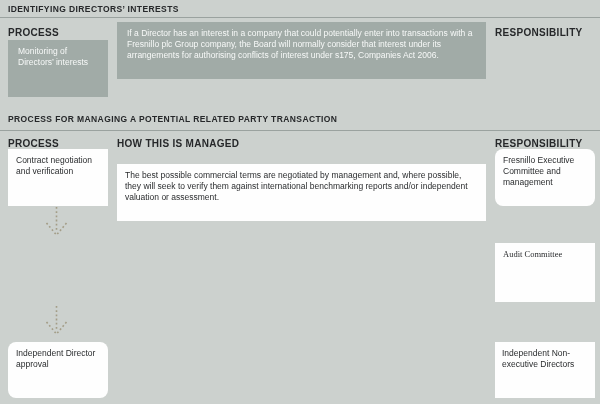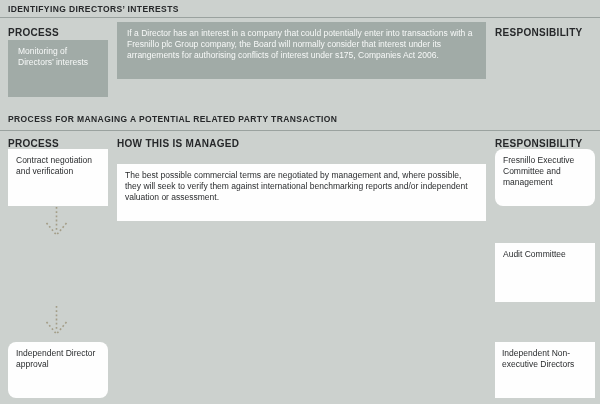--- a/index.html
+++ b/index.html
@@ -101,21 +101,21 @@
   <div class="cell light c2" style="top:131px; height:57px;margin-top:33px;">The best possible commercial terms are negotiated by management and, where possible, they will seek to verify them against international benchmarking reports and/or independent valuation or assessment.</div>
   <div class="cell light c3" style="top:149px; height:57px;border-radius:8px;">Fresnillo Executive Committee and management</div>
 
   <div class="arrow" style="top:206px;">
     <svg width="27" height="31" viewBox="0 0 27 31">
       <line x1="13.5" y1="1" x2="13.5" y2="24"></line>
       <polyline points="3.5,17 13.5,29 23.5,17"></polyline>
     </svg>
   </div>
 
-  <div class="cell light c3" style="top:243px; height:59px;">Audit Committee</div>
+  <div class="cell light c3" style="top:243px; height:59px;font-family:Liberation Serif, serif;">Audit Committee</div>
 
   <div class="arrow" style="top:305px;">
     <svg width="27" height="31" viewBox="0 0 27 31">
       <line x1="13.5" y1="1" x2="13.5" y2="24"></line>
       <polyline points="3.5,17 13.5,29 23.5,17"></polyline>
     </svg>
   </div>
 
   <div class="cell light c1" style="top:342px; height:56px;border-radius:8px;">Independent Director approval</div>
   <div class="cell light c3" style="top:342px; height:56px;padding-left:7px;">Independent Non-executive Directors</div>

